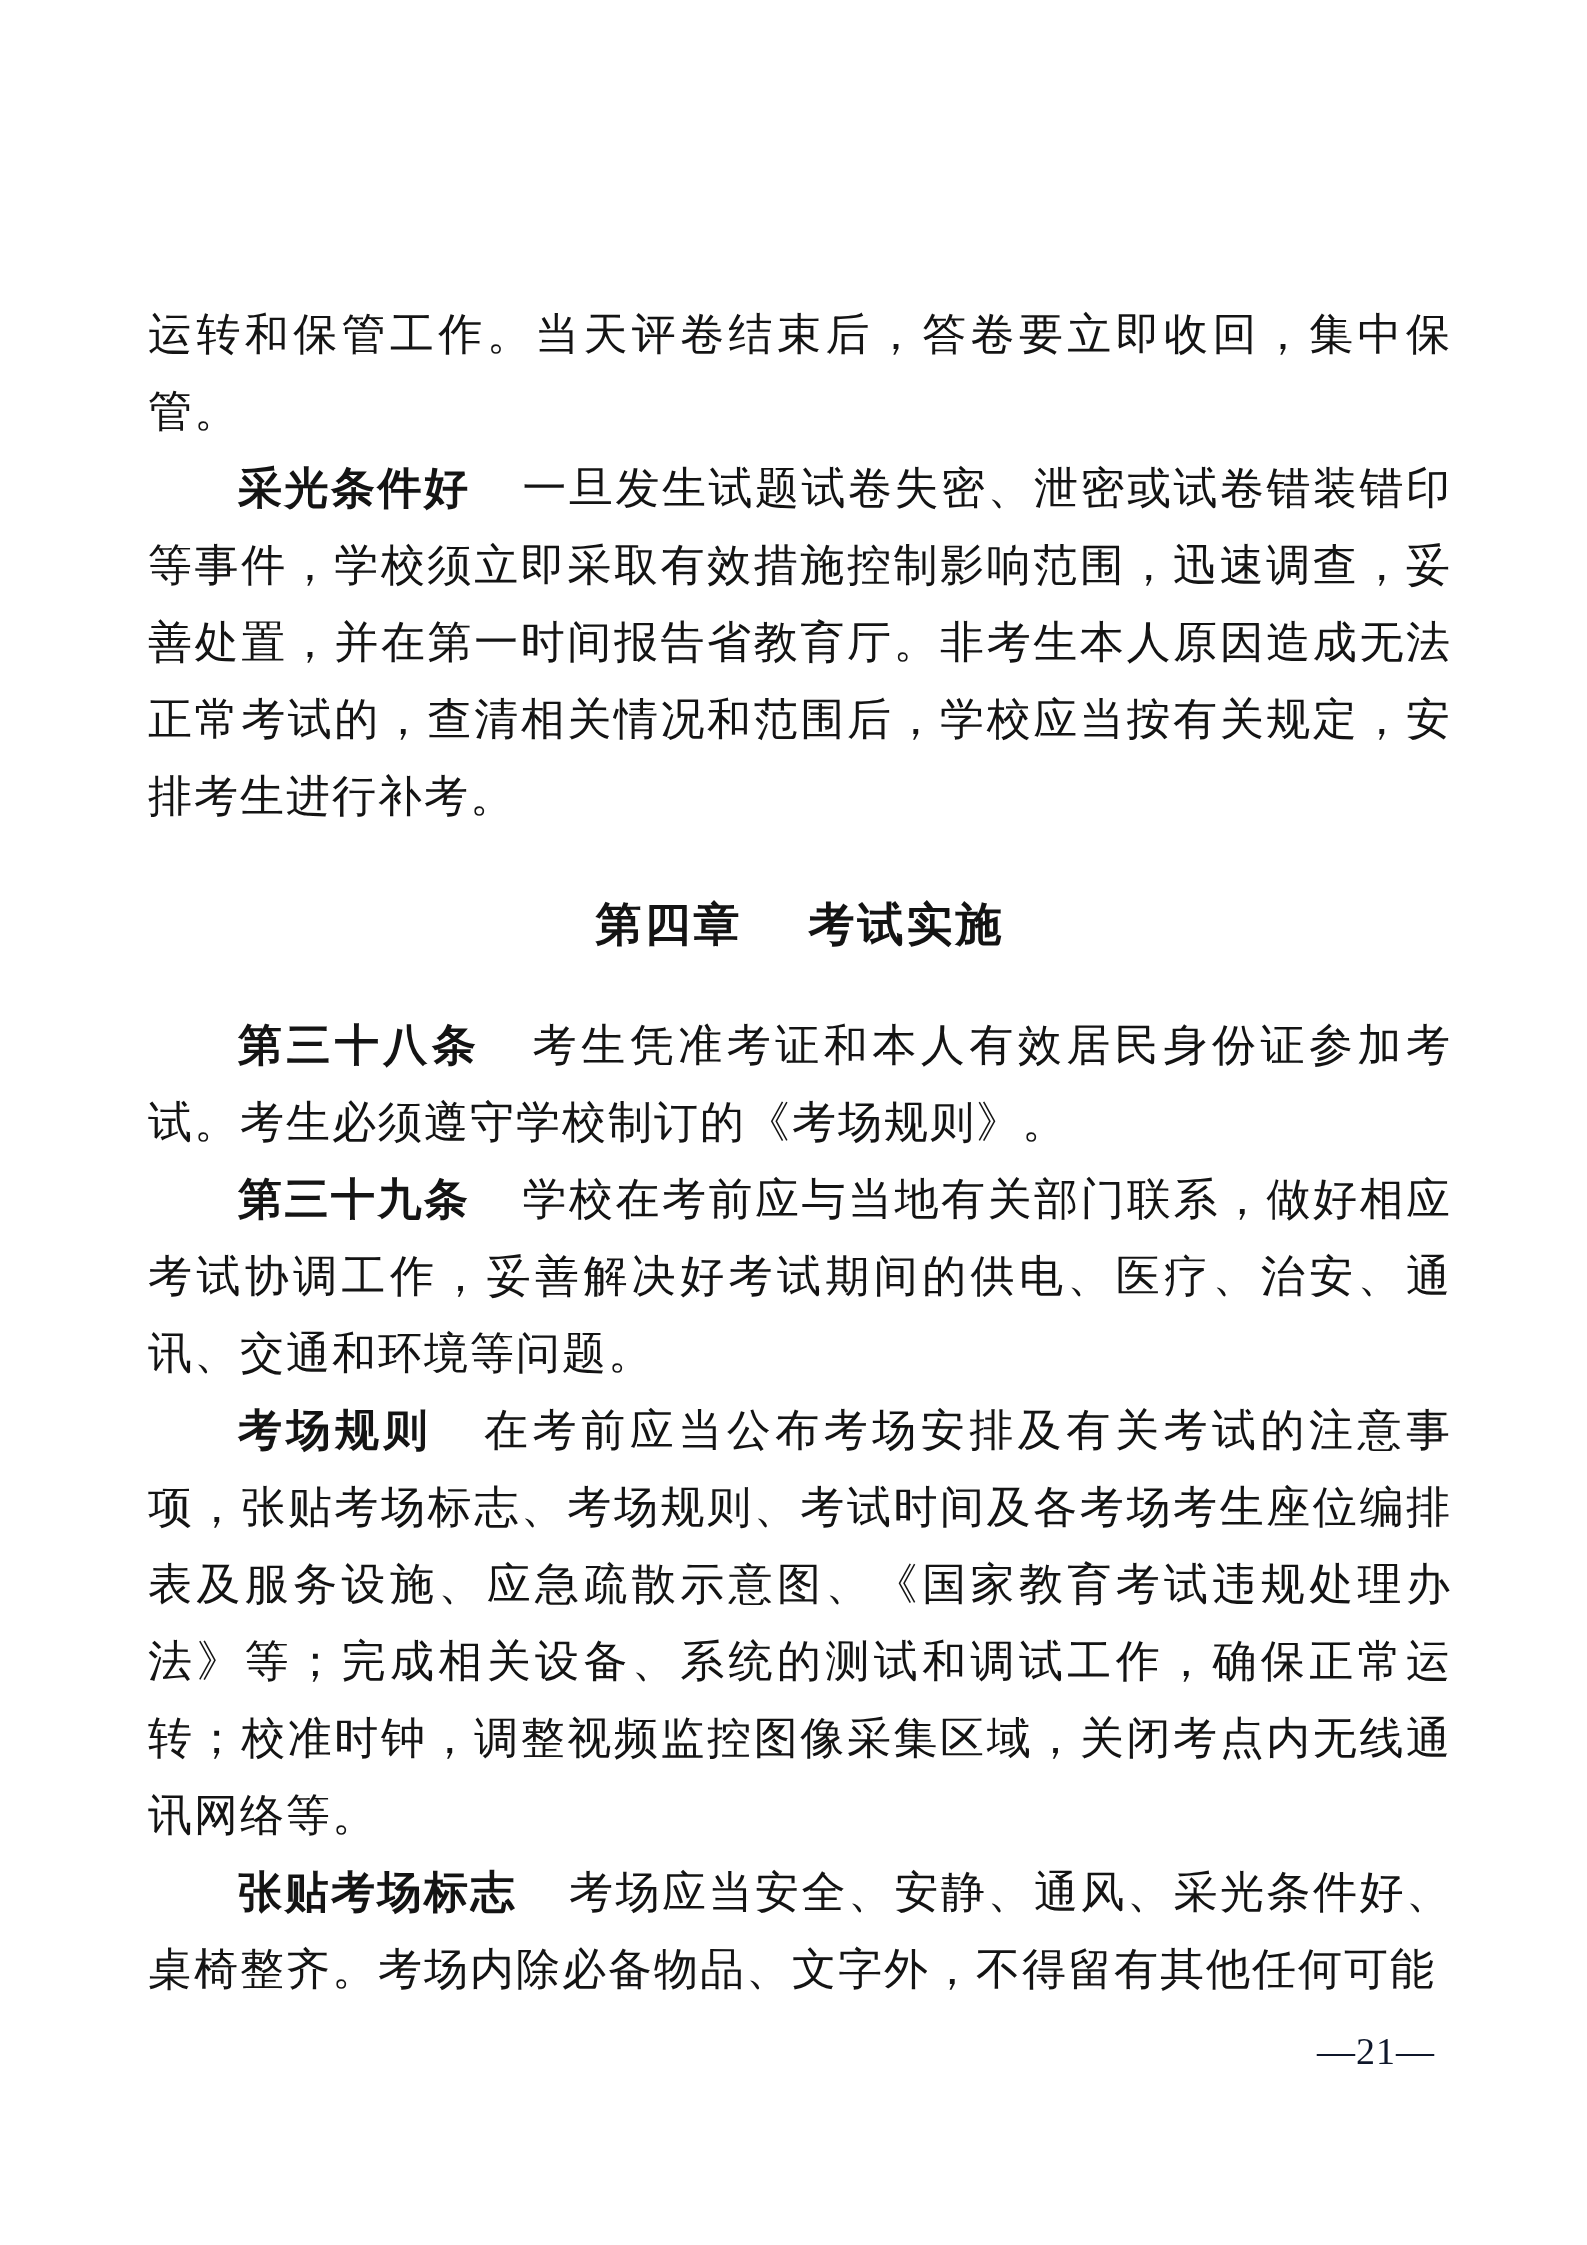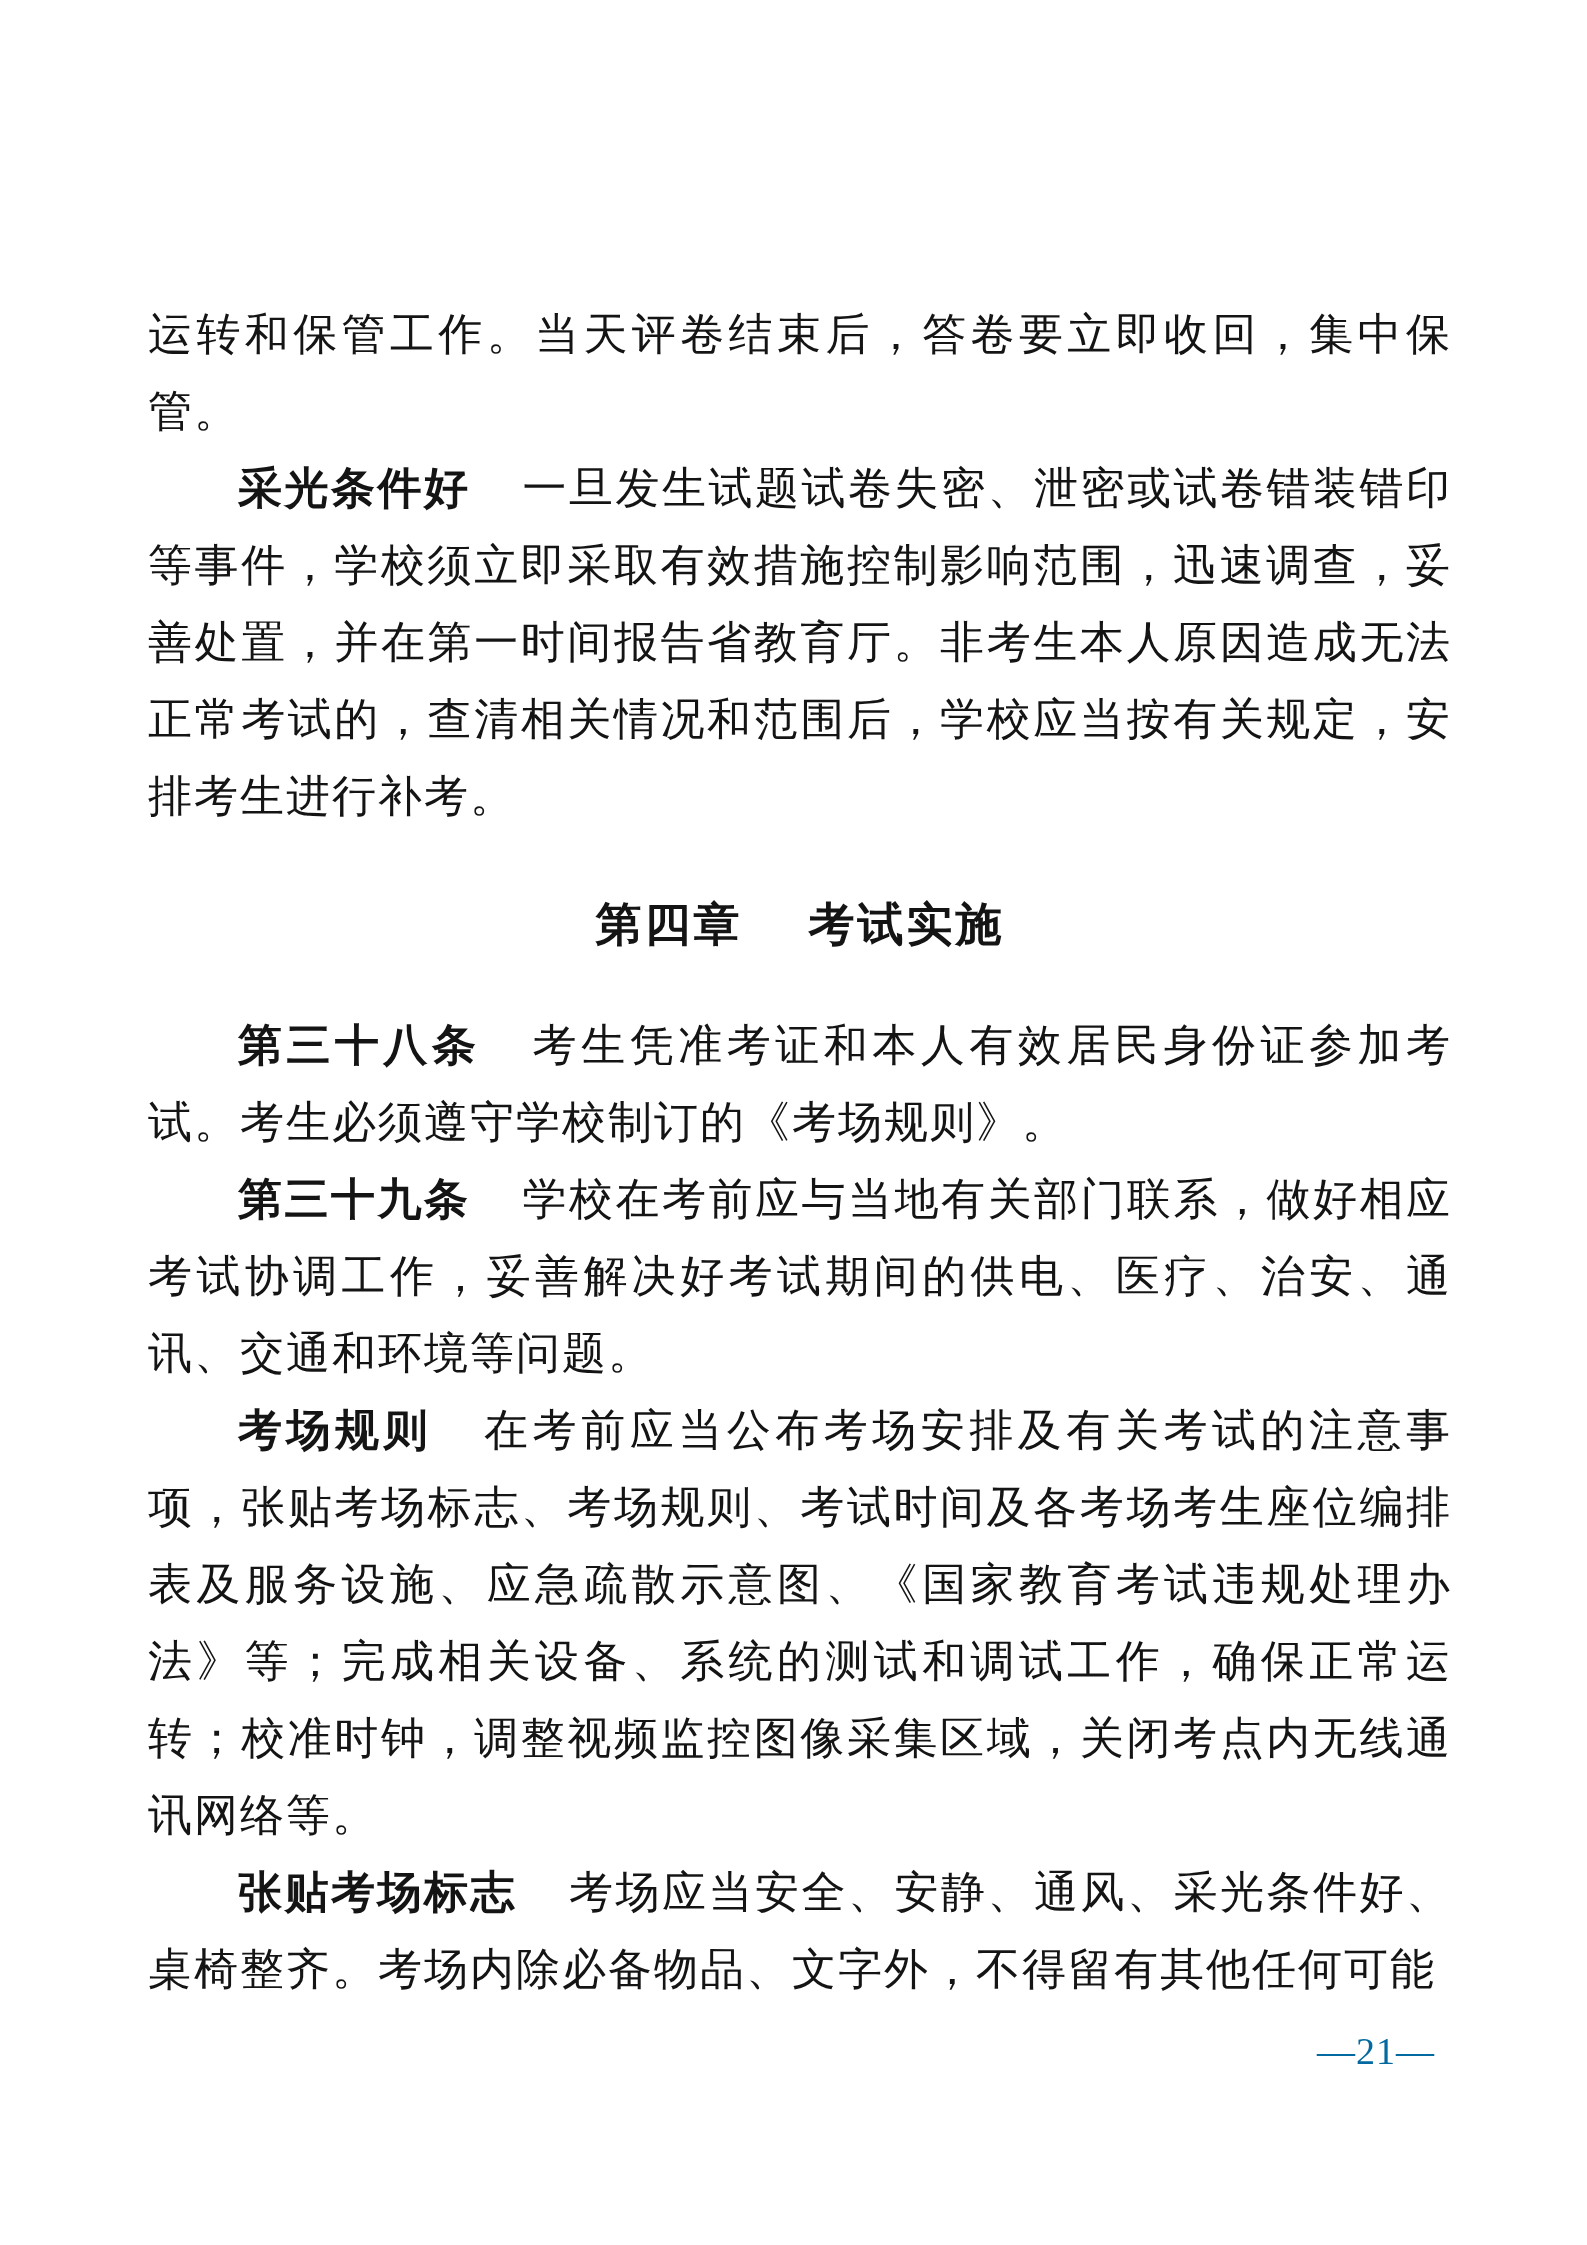--- a/index.html
+++ b/index.html
@@ -50,21 +50,21 @@
     margin-left: 66px;
     margin-top: 19px;
   }
   .page-footer {
     position: absolute;
     right: 152px;
     bottom: 172px;
     font-family: "Liberation Serif", "DejaVu Serif", serif;
     font-size: 38px;
     letter-spacing: 1px;
-    color: #0369a1;
+    color: #0f172a;
   }
 </style>
 </head>
 <body>
 
 <div class="page">
   <div class="doc-body">
       <p class="body-para"><span>运转和保管工作。当天评卷结束后，答卷要立即收回，集中保管。</span></p>
       <p class="body-para indent"><b class="article-term">采光条件好</b><span>一旦发生试题试卷失密、泄密或试卷错装错印等事件，学校须立即采取有效措施控制影响范围，迅速调查，妥善处置，并在第一时间报告省教育厅。非考生本人原因造成无法正常考试的，查清相关情况和范围后，学校应当按有关规定，安排考生进行补考。</span></p>
       <div class="chapter-heading"><span>第四章</span><span class="chapter-title-gap">考试实施</span></div>

